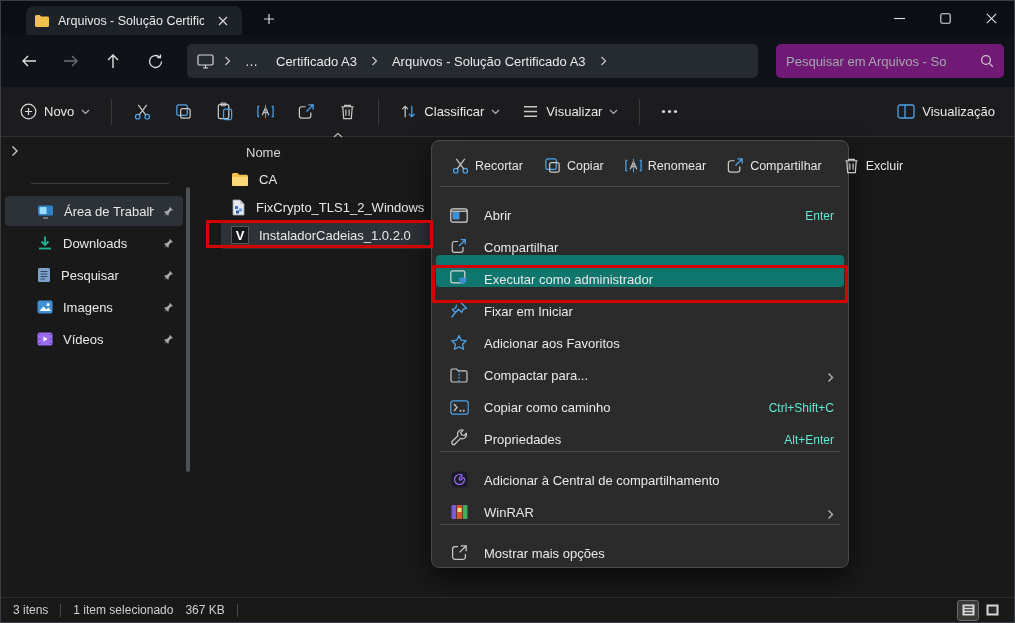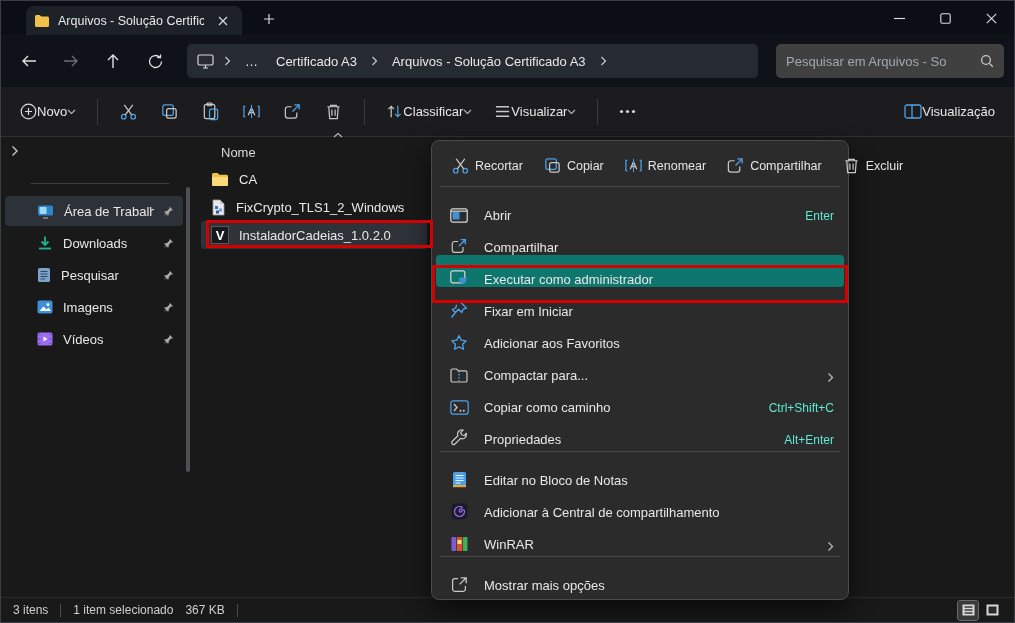--- a/index.html
+++ b/index.html
@@ -28,52 +28,52 @@
 
   
   .addressbar { height:52px; background:#0f1319; display:flex; align-items:center; padding:0 10px; gap:6px; }
   .nav-btn { width:36px; height:32px; }
   .crumb-field {
     flex:1; height:34px; margin-left:8px; background:#262b32; border-radius:5px;
     display:flex; align-items:center; padding:0 10px; gap:10px; overflow:hidden;
   }
   .crumb { white-space:nowrap; padding:3px 4px; border-radius:3px; }
   .search-field {
-    width:228px; height:34px; margin-left:12px; background:#404040; border-radius:5px;
+    width:228px; height:34px; margin-left:12px; background:#701a75; border-radius:5px;
     display:flex; align-items:center; padding:0 10px; gap:8px;
   }
   .search-ph { flex:1; color:#a2a8af; white-space:nowrap; overflow:hidden; }
 
   
   .toolbar {
     height:50px; background:#1c1c1e; border-bottom:1px solid #303030;
     display:flex; align-items:center; padding:0 10px; gap:4px;
   }
-  .tool-btn { display:flex; align-items:center; padding:8px 9px; border-radius:4px; }
+  .tool-btn { display:flex; align-items:center; gap:7px; padding:8px 9px; border-radius:4px; }
   .tool-sep { width:1px; height:26px; background:#3a3a3a; margin:0 8px; }
   .spacer { flex:1; }
 
   
   .main { position:absolute; top:136px; left:0; right:0; bottom:25px; display:flex; }
   .sidebar { width:200px; position:relative; flex:none; }
   .side-expander { position:absolute; left:10px; top:8px; }
   .side-divider { position:absolute; left:30px; right:32px; top:46px; height:1px; background:#3d3d3d; }
   .side-list { position:absolute; top:59px; left:4px; right:18px; }
   .side-item {
     height:30px; margin-bottom:2px; border-radius:4px;
     display:flex; align-items:center; padding:0 8px 0 32px; gap:10px;
   }
   .side-item.selected { background:#2d3238; }
   .side-label { flex:1; white-space:nowrap; overflow:hidden; }
   .side-scrollbar { position:absolute; right:11px; top:50px; width:4px; height:285px; background:#4d5054; border-radius:2px; }
 
   .files { flex:1; position:relative; }
-  .col-header { position:absolute; left:20px; top:8px; color:#d8d8d8; }
+  .col-header { position:absolute; left:45px; top:8px; color:#d8d8d8; }
   .sort-asc { position:absolute; left:132px; top:-5px; }
-  .file-list { position:absolute; top:28px; left:0; right:0; }
+  .file-list { position:absolute; top:28px; left:20px; right:0; }
   .file-row { height:28px; display:flex; align-items:center; padding-left:10px; gap:10px; width:226px; border-radius:3px; }
   .file-row.selected { background:#2e3339; }
   .file-name { white-space:nowrap; }
   .vfile-icon {
     width:18px; height:18px; background:#17191c; border:1px solid #56585c;
     display:flex; align-items:center; justify-content:center;
     font-weight:bold; font-size:13px; color:#fff;
   }
 
   
@@ -586,30 +586,20 @@
         <svg width="18" height="18" viewBox="0 0 18 18">
             <path d="M16.2 4.2a4.2 4.2 0 0 1-5.6 5.2L5 15a1.9 1.9 0 0 1-2.7-2.7l5.6-5.6a4.2 4.2 0 0 1 5.2-5.6L10.6 3.6l1.4 2.4 2.7.4z" fill="none" stroke="#c8c8c8" stroke-width="1.25" stroke-linejoin="round"></path>
           </svg>
       </span>
       <span class="mi-label">Propriedades</span>
       <span class="mi-right">Alt+Enter</span>
     </div>
 
     <div class="menu-sep"></div>
 
-    <div class="menu-item">
-      <span class="mi-icon">
-        <svg width="15" height="17" viewBox="0 0 15 17">
-            <rect x="1" y="1" width="13" height="14" rx="1.5" fill="#4aa0e8"></rect>
-            <path d="M3.5 4.5h8M3.5 7h8M3.5 9.5h8M3.5 12h5" stroke="#eaf4fd" stroke-width="1.1"></path>
-            <rect x="1" y="14" width="13" height="2.2" fill="#e8a33d"></rect>
-          </svg>
-      </span>
-      <span class="mi-label">Editar no Bloco de Notas</span>
-    </div>
 
     <div class="menu-item">
       <span class="mi-icon">
         <svg width="17" height="17" viewBox="0 0 17 17">
             <rect x="0.5" y="0.5" width="16" height="16" rx="4" fill="#1b1b2a"></rect>
             <path d="M8.5 3.5a5 5 0 1 0 5 5c0-1.4-1-2-2-1.6-.9.4-.6 1.9-1.7 2.2-1.2.3-1.9-.8-1.5-1.9.4-1.2 2-1 2.6-2.2.5-1-.3-1.5-2.4-1.5z" fill="none" stroke="#9b6df2" stroke-width="1.2"></path>
           </svg>
       </span>
       <span class="mi-label">Adicionar à Central de compartilhamento</span>
     </div>

